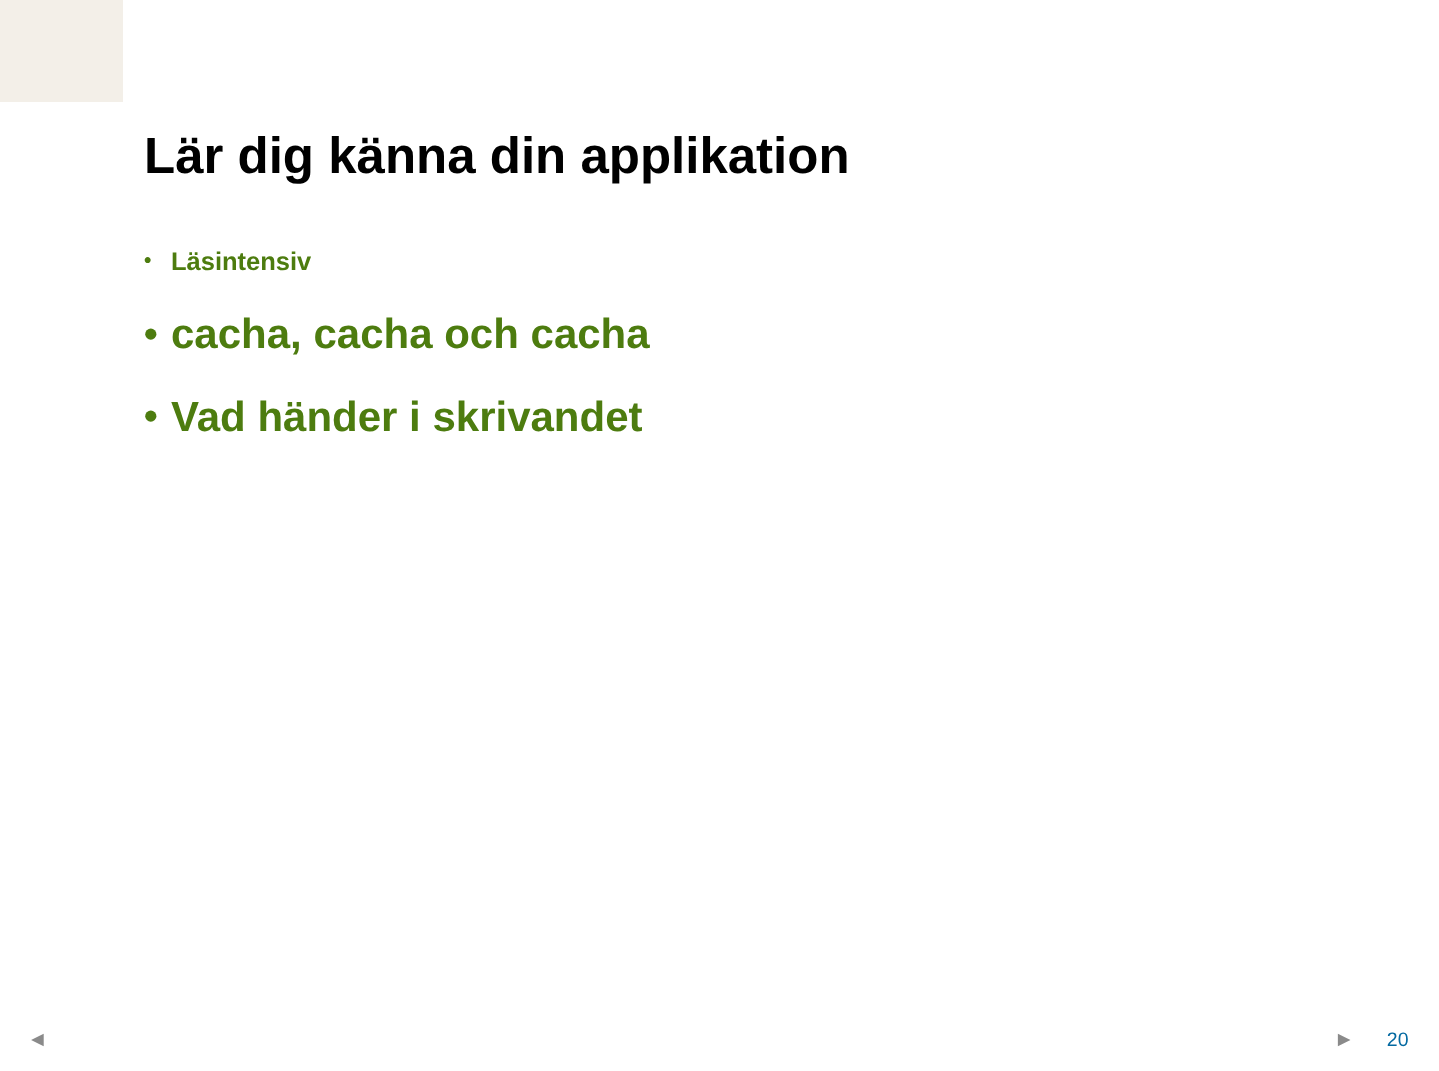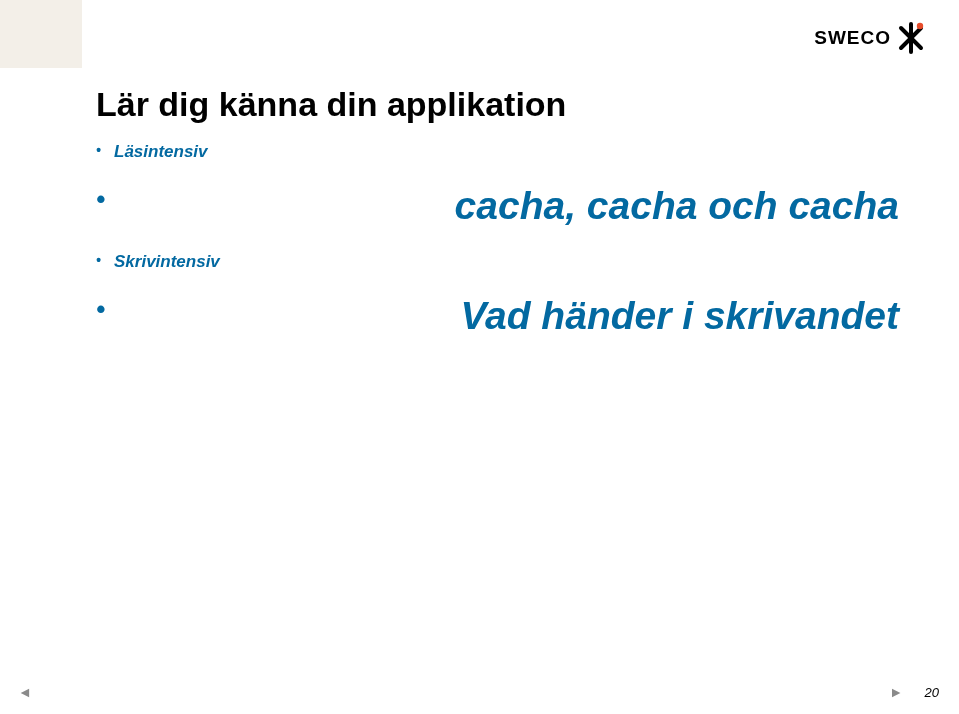--- a/index.html
+++ b/index.html
@@ -4,59 +4,47 @@
 <style>
   * { margin: 0; padding: 0; box-sizing: border-box; }
   html, body { width: 959px; height: 714px; font-family: Arial, Helvetica, sans-serif; background: #fff; position: relative; overflow: hidden; }
   .slide { width: 100%; height: 100%; position: relative; }
   .side-band { position: absolute; left: 0; top: 0; width: 82px; height: 68px; background: #f3efe8; }
   .logo { position: absolute; top: 22px; right: 32px; display: flex; align-items: center; gap: 4px; }
   .logo-text { font-weight: 900; font-size: 19px; letter-spacing: 1px; color: #000; font-family: Arial, sans-serif; }
   .logo-mark { width: 32px; height: 32px; position: relative; }
   .logo-mark svg { width: 100%; height: 100%; }
   .content { position: absolute; left: 96px; top: 84px; right: 60px; }
-  .title { font-size: 34px; font-weight: 700; color: #000; margin-bottom: 16px; line-height: 1.2; }
+  .title { font-size: 34px; font-weight: 700; color: #000; margin-bottom: 39px; line-height: 1.2; }
   .bullets { list-style: none; }
-  .bullets li { position: relative; padding-left: 18px; color: #0369a1; line-height: 1.25; font-style: italic; }
+  .bullets li { position: relative; padding-left: 18px; color: #4d7c0f; line-height: 1.25; }
   .bullets li::before { content: "•"; position: absolute; left: 0; }
   .level1-small { font-size: 17px; font-weight: 700; margin-bottom: 20px; }
   .level1-small::before { font-size: 14px; top: 1px; }
-  .level2-large { font-size: 39px; font-weight: 700; margin-bottom: 20px; padding-left: 22px; text-align: right; }
+  .level2-large { font-size: 28px; font-weight: 700; margin-bottom: 20px; padding-left: 22px; }
   .level2-large::before { font-size: 26px; top: 1px; }
   .level3-xlarge { font-size: 36px; font-weight: 700; padding-left: 26px; line-height: 1.3; }
   .level3-xlarge::before { font-size: 32px; top: 2px; }
   .footer { position: absolute; bottom: 14px; left: 0; right: 0; height: 20px; }
   .nav-prev { position: absolute; left: 18px; bottom: 0; color: #8a8a8a; font-size: 14px; cursor: pointer; user-select: none; }
   .nav-next { position: absolute; right: 56px; bottom: 0; color: #8a8a8a; font-size: 14px; cursor: pointer; user-select: none; }
-  .page-num { position: absolute; right: 20px; bottom: 0; color: #000000; font-size: 13px; font-style: italic; }
+  .page-num { position: absolute; right: 20px; bottom: 0; color: #0369a1; font-size: 13px; }
 </style>
 </head>
 <body>
 
 <div class="slide">
   <div class="side-band"></div>
 
-  <div class="logo">
-    <span class="logo-text">SWECO</span>
-    <span class="logo-mark">
-      <svg viewBox="0 0 32 32">
-        <line x1="6" y1="6" x2="26" y2="26" stroke="#000" stroke-width="4" stroke-linecap="round"></line>
-        <line x1="26" y1="6" x2="6" y2="26" stroke="#000" stroke-width="4" stroke-linecap="round"></line>
-        <line x1="16" y1="2" x2="16" y2="30" stroke="#000" stroke-width="4" stroke-linecap="round"></line>
-        <circle cx="25" cy="4" r="3.2" fill="#e74c2b"></circle>
-      </svg>
-    </span>
-  </div>
 
   <div class="content">
     <h1 class="title">Lär dig känna din applikation</h1>
     <ul class="bullets">
       <li class="level1-small">Läsintensiv</li>
       <li class="level2-large">cacha, cacha och cacha</li>
-      <li class="level1-small">Skrivintensiv</li>
       <li class="level2-large">Vad händer i skrivandet</li>
     </ul>
   </div>
 
   <div class="footer">
     <span class="nav-prev">◄</span>
     <span class="nav-next">►</span>
     <span class="page-num">20</span>
   </div>
 </div>

